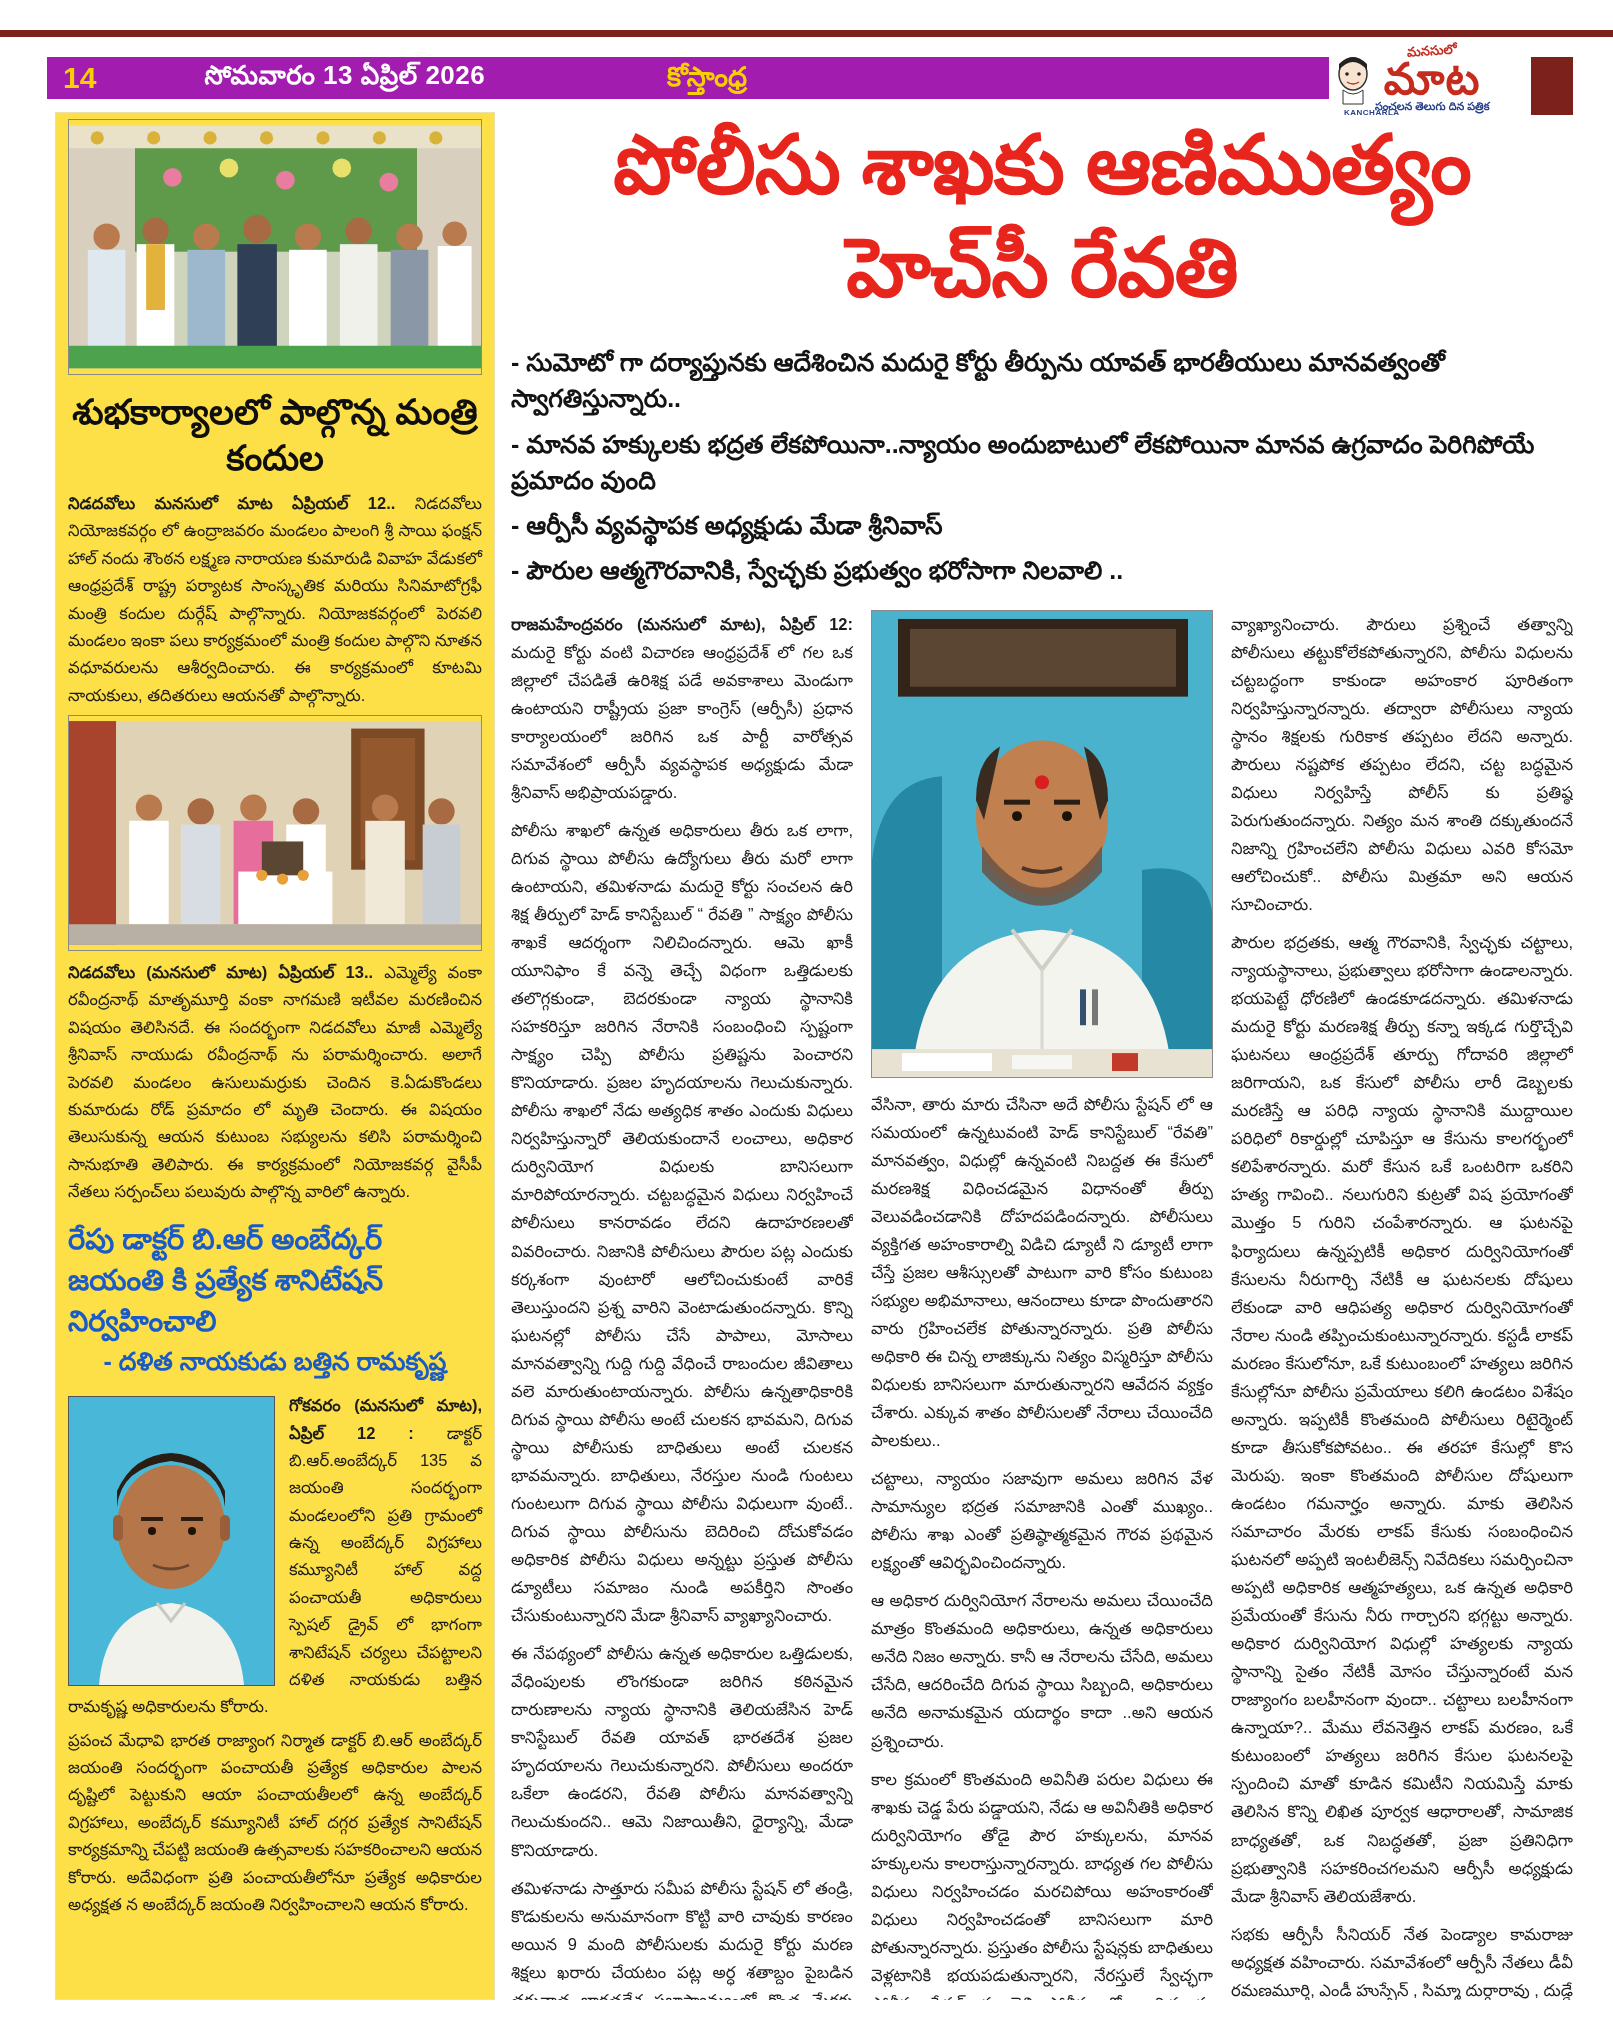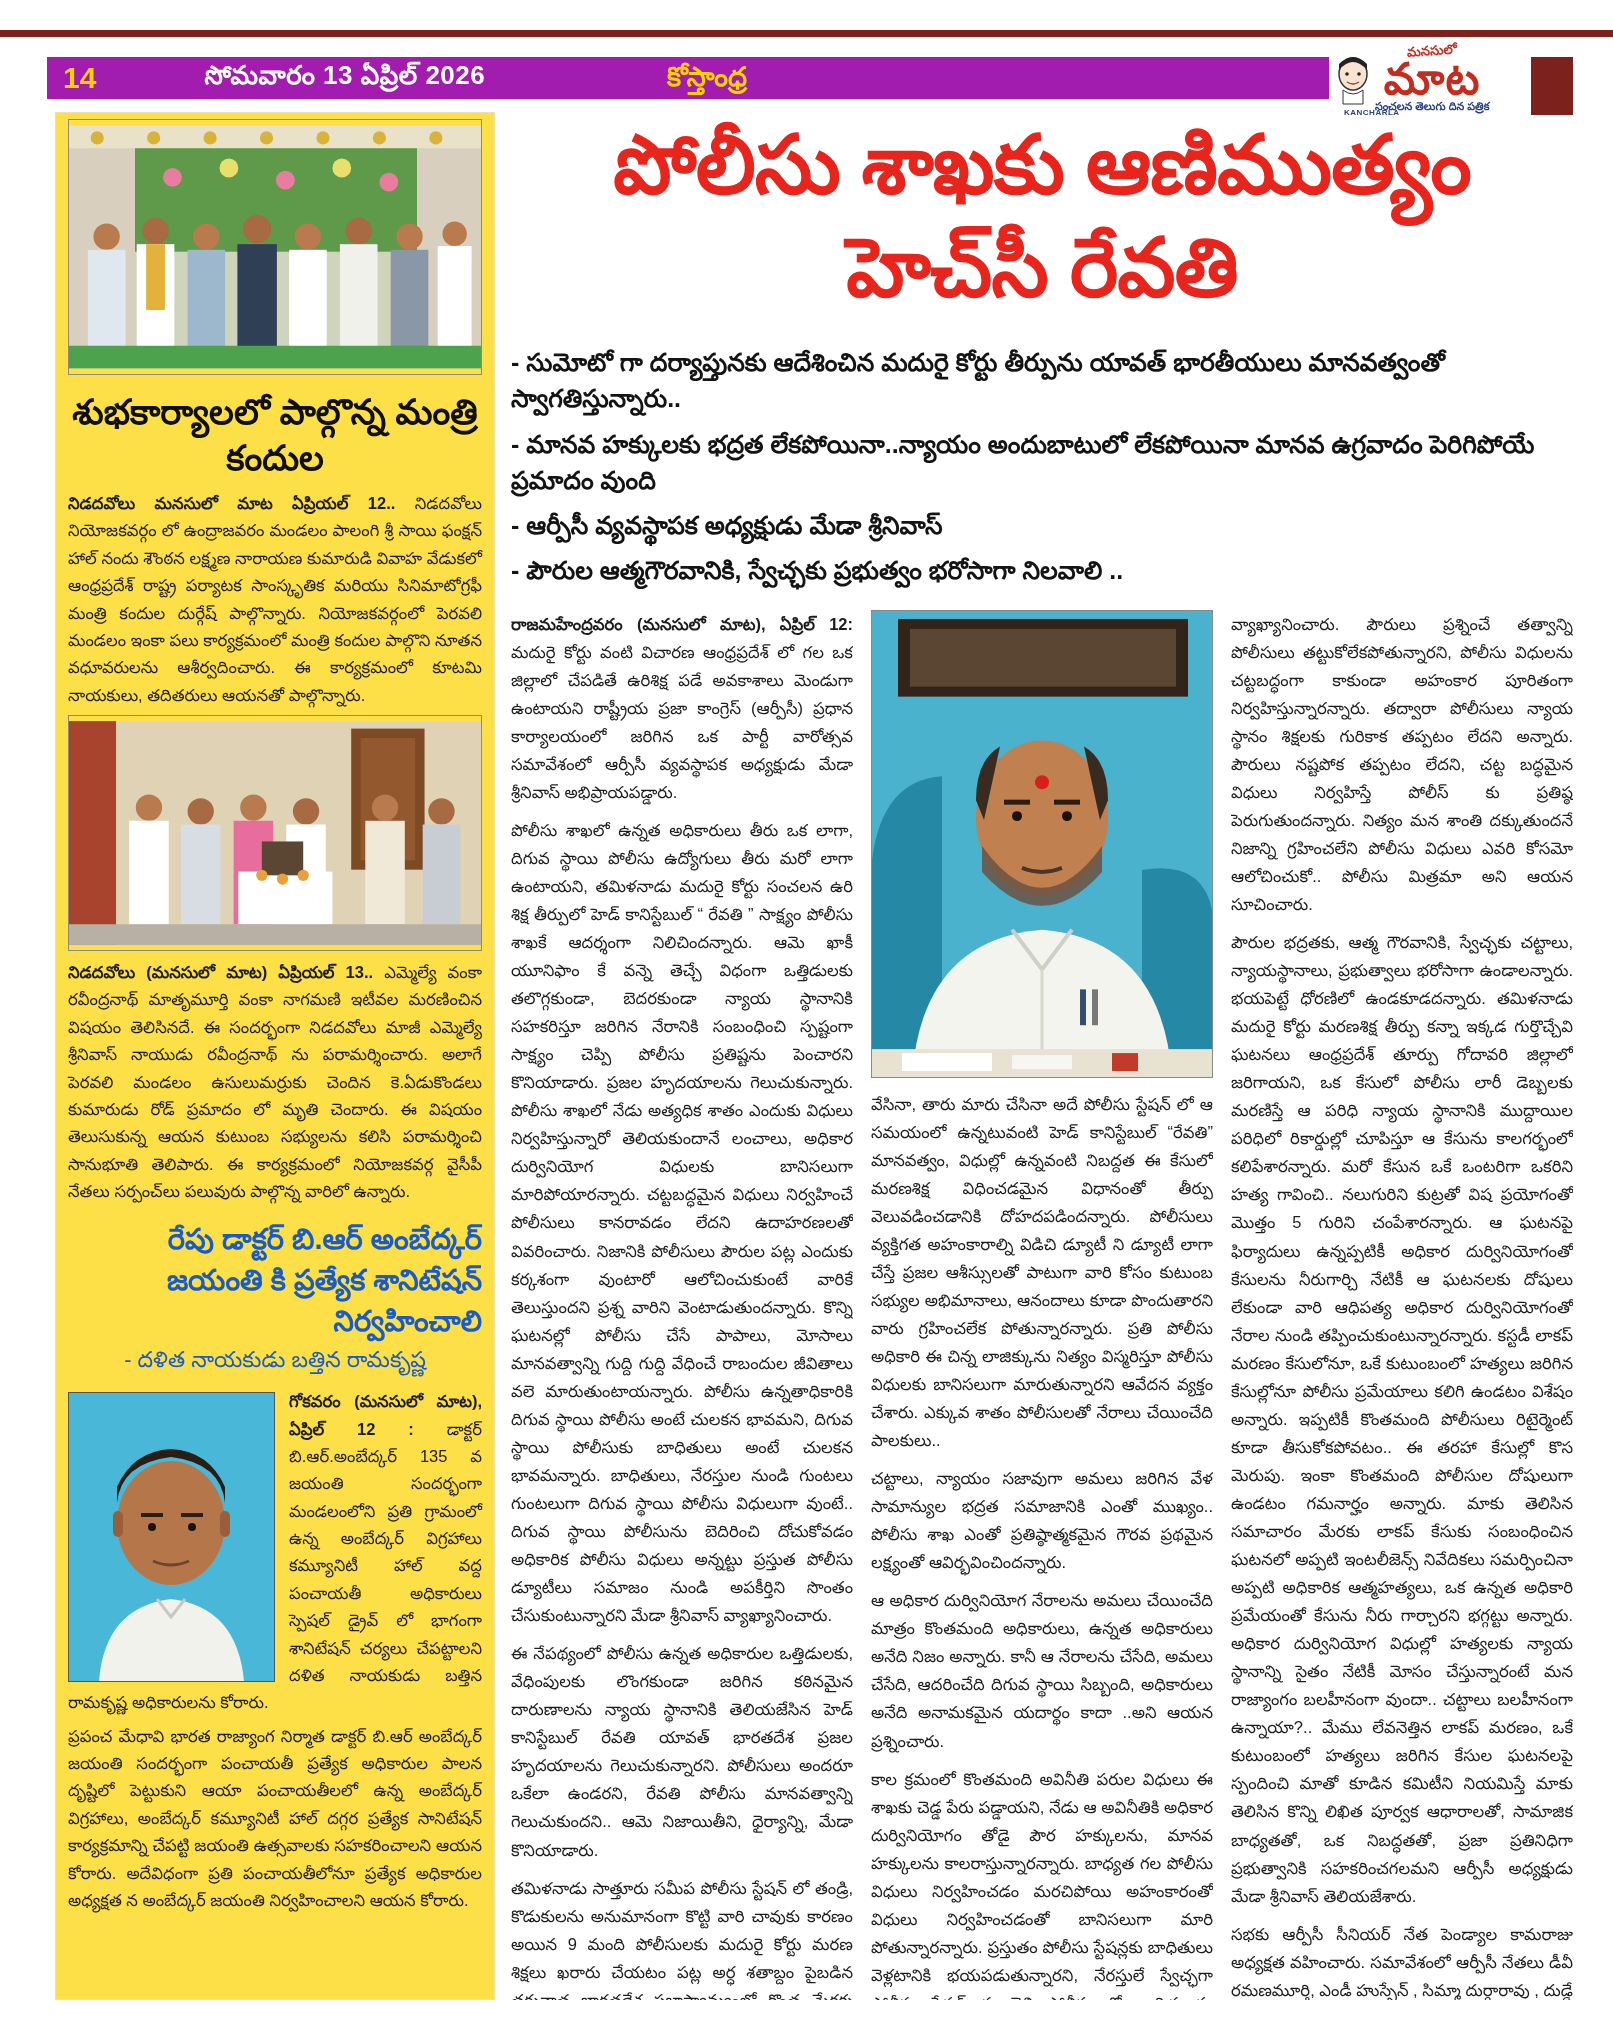--- a/index.html
+++ b/index.html
@@ -27,22 +27,22 @@
   .logo-endcap { width:42px; background:#7d211c; margin-left:4px; height:58px; }
 
   
   .content { position:absolute; top:112px; left:55px; width:1518px; height:1888px; display:flex; gap:16px; }
 
   
   .sidebar { width:440px; flex:none; background:#fde047; border:1px solid #ece1ad; padding:6px 12px 26px; box-sizing:border-box; overflow:hidden; }
   .sb-photo { width:100%; display:block; border:1px solid #8a8a8a; box-sizing:border-box; }
   .sb-h1 { font-size:35px; font-weight:bold; text-align:center; line-height:1.3; margin:14px 0 10px; color:#0f0f0f; }
   .sb-h2 { font-size:31px; font-weight:bold; text-align:center; line-height:1.4; margin:16px 0 12px; color:#0f0f0f; }
-  .sb-h3 { font-size:29px; font-weight:bold; text-align:right; line-height:1.4; margin:14px 0 6px; color:#1a5bc8; }
-  .sb-byline { font-size:22px; font-weight:normal; text-align:center; color:#1a5bc8; margin:0 0 10px; }
+  .sb-h3 { font-size:29px; font-weight:bold; text-align:left; line-height:1.4; margin:14px 0 6px; color:#1a5bc8; }
+  .sb-byline { font-size:25px; font-weight:bold; text-align:center; color:#1a5bc8; margin:0 0 10px; }
   .sb-text { font-size:16.5px; line-height:1.66; text-align:justify; margin:0 0 6px; }
   .dateline { font-weight:bold; }
   .portrait { float:left; width:205px; height:288px; margin:4px 14px 4px 0; border:1px solid #555; }
 
   
   .main { flex:1; display:flex; flex-direction:column; overflow:hidden; }
   .headline { color:#e8251d; font-size:82px; font-weight:bold; text-align:center; line-height:1.25; margin:2px 0 16px; letter-spacing:-1px; }
   .bullets { margin:0 0 4px; }
   .bullet { font-size:25px; font-weight:bold; color:#141414; line-height:1.45; margin:9px 0; }
   .bullet.narrow { width:70%; }

